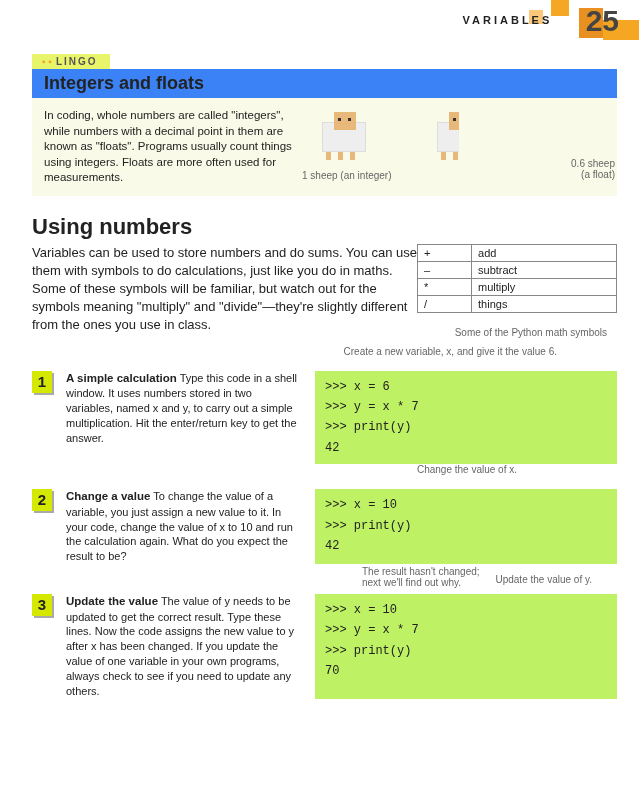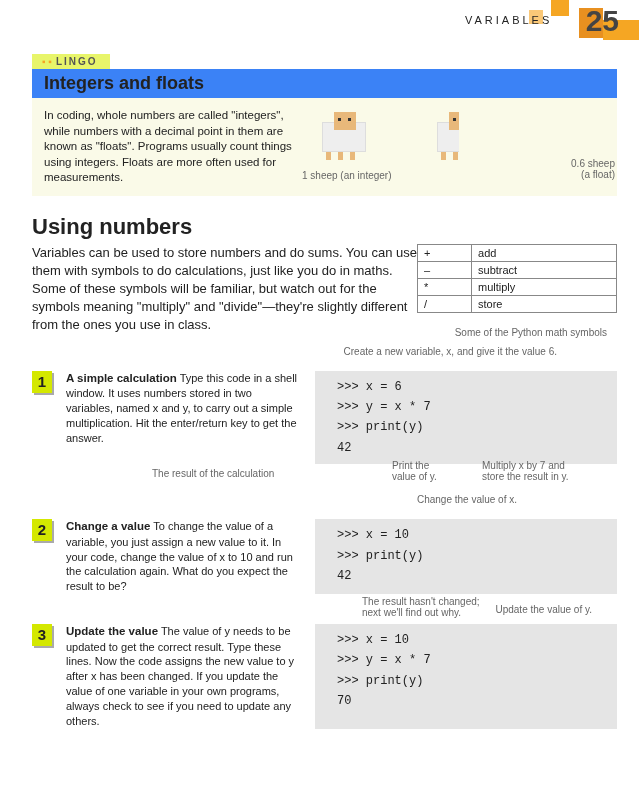--- a/index.html
+++ b/index.html
@@ -13,21 +13,21 @@
     color: #222;
   }
   .header {
     text-align: right;
     padding: 4px 20px 8px 0;
     position: relative;
   }
   .header-label {
     font-size: 11px;
     letter-spacing: 3px;
-    font-weight: normal;
+    font-weight: bold;
     display: inline-block;
     margin-right: 30px;
   }
   .page-num {
     font-size: 30px;
     font-weight: bold;
     color: #444;
     display: inline-block;
     vertical-align: middle;
   }
@@ -146,22 +146,22 @@
     font-weight: bold;
     font-size: 15px;
     text-align: center;
     line-height: 22px;
     box-shadow: 2px 2px 0 #aaa;
     flex-shrink: 0;
   }
   .step-body { width: 235px; font-size: 11px; line-height: 1.35;}
   .step-body .step-title { font-weight: bold; font-size: 11.5px;}
   .code-block {
-    background: #e5e5e5;
-    padding: 6px 22px;
+    background: #bef264;
+    padding: 6px 10px;
     font-family: 'Courier New', monospace;
     font-size: 12px;
     line-height: 1.7;
     flex: 1;
     min-height: 70px;
     position: relative;
   }
   .annot {
     position: absolute;
     font-size: 10px;
@@ -231,21 +231,21 @@
         <tr>
               <td>–</td>
               <td>subtract</td>
             </tr>
         <tr>
               <td>*</td>
               <td>multiply</td>
             </tr>
         <tr>
               <td>/</td>
-              <td>store</td>
+              <td>things</td>
             </tr>
       </tbody>
         </table>
       <div class="table-caption">Some of the Python math symbols</div>
     </div>
   </div>
 
   <div class="annot" style="right:60px; margin-top:8px; position:relative; text-align:right">Create a new variable, x, and give it the value 6.</div>
   <div class="step">
     <div class="step-num">1</div>
@@ -253,27 +253,20 @@
       <span class="step-title">A simple calculation</span>
       <span>Type this code in a shell window. It uses numbers stored in two variables, named x and y, to carry out a simple multiplication. Hit the enter/return key to get the answer.</span>
     </div>
     <div class="code-block">
         <pre style="margin:0;font-family:inherit">&gt;&gt;&gt; x = 6
 &gt;&gt;&gt; y = x * 7
 &gt;&gt;&gt; print(y)
 42</pre>
       </div>
   </div>
-  <div style="position:relative;height:30px">
-    <div class="annot" style="left:120px;top:4px">The result of the calculation</div>
-    <div class="annot" style="left:360px;top:-4px;white-space:pre">Print the
-value of y.</div>
-    <div class="annot" style="left:450px;top:-4px;white-space:pre">Multiply x by 7 and
-store the result in y.</div>
-  </div>
 
   <div class="annot" style="position:relative;text-align:right;right:100px">Change the value of x.</div>
   <div class="step">
     <div class="step-num">2</div>
     <div class="step-body">
       <span class="step-title">Change a value</span>
       <span>To change the value of a variable, you just assign a new value to it. In your code, change the value of x to 10 and run the calculation again. What do you expect the result to be?</span>
     </div>
     <div class="code-block">
         <pre style="margin:0;font-family:inherit">&gt;&gt;&gt; x = 10

